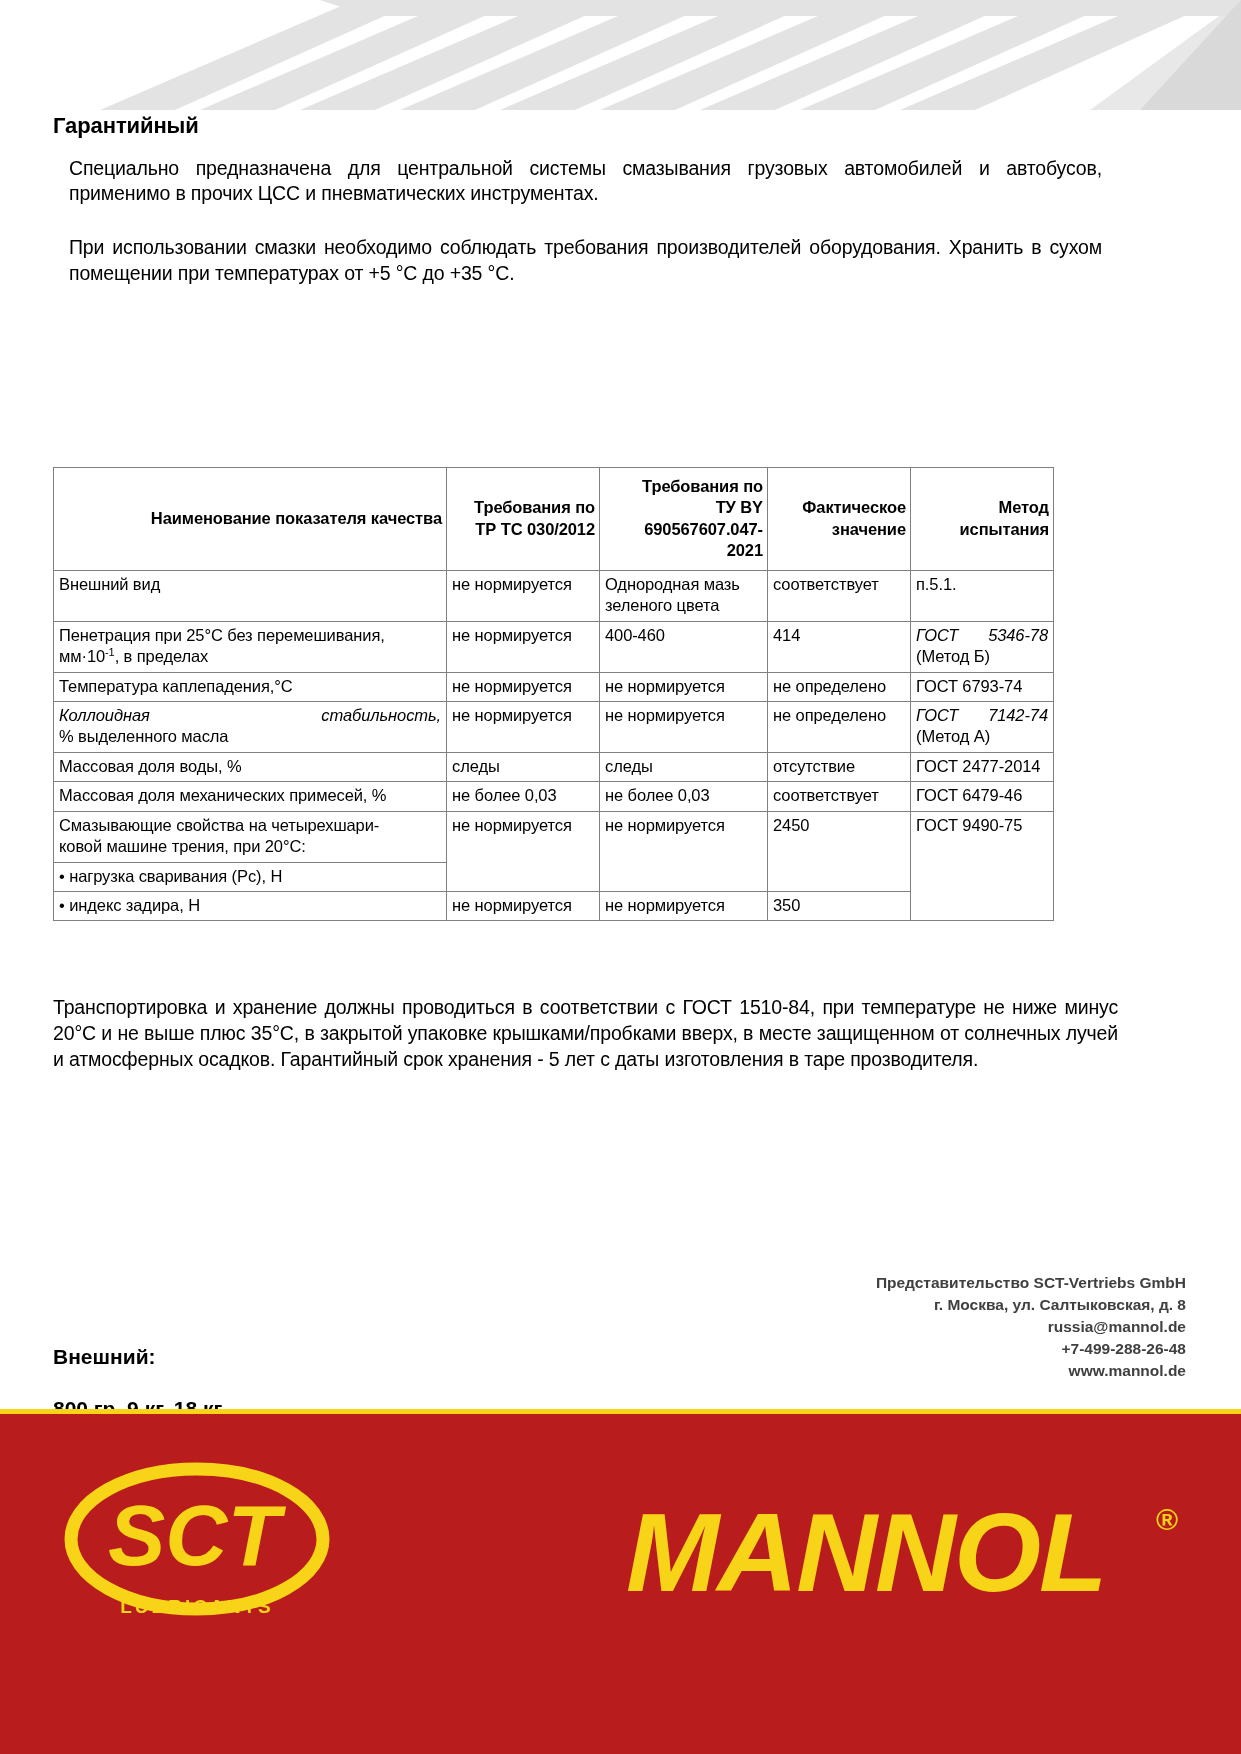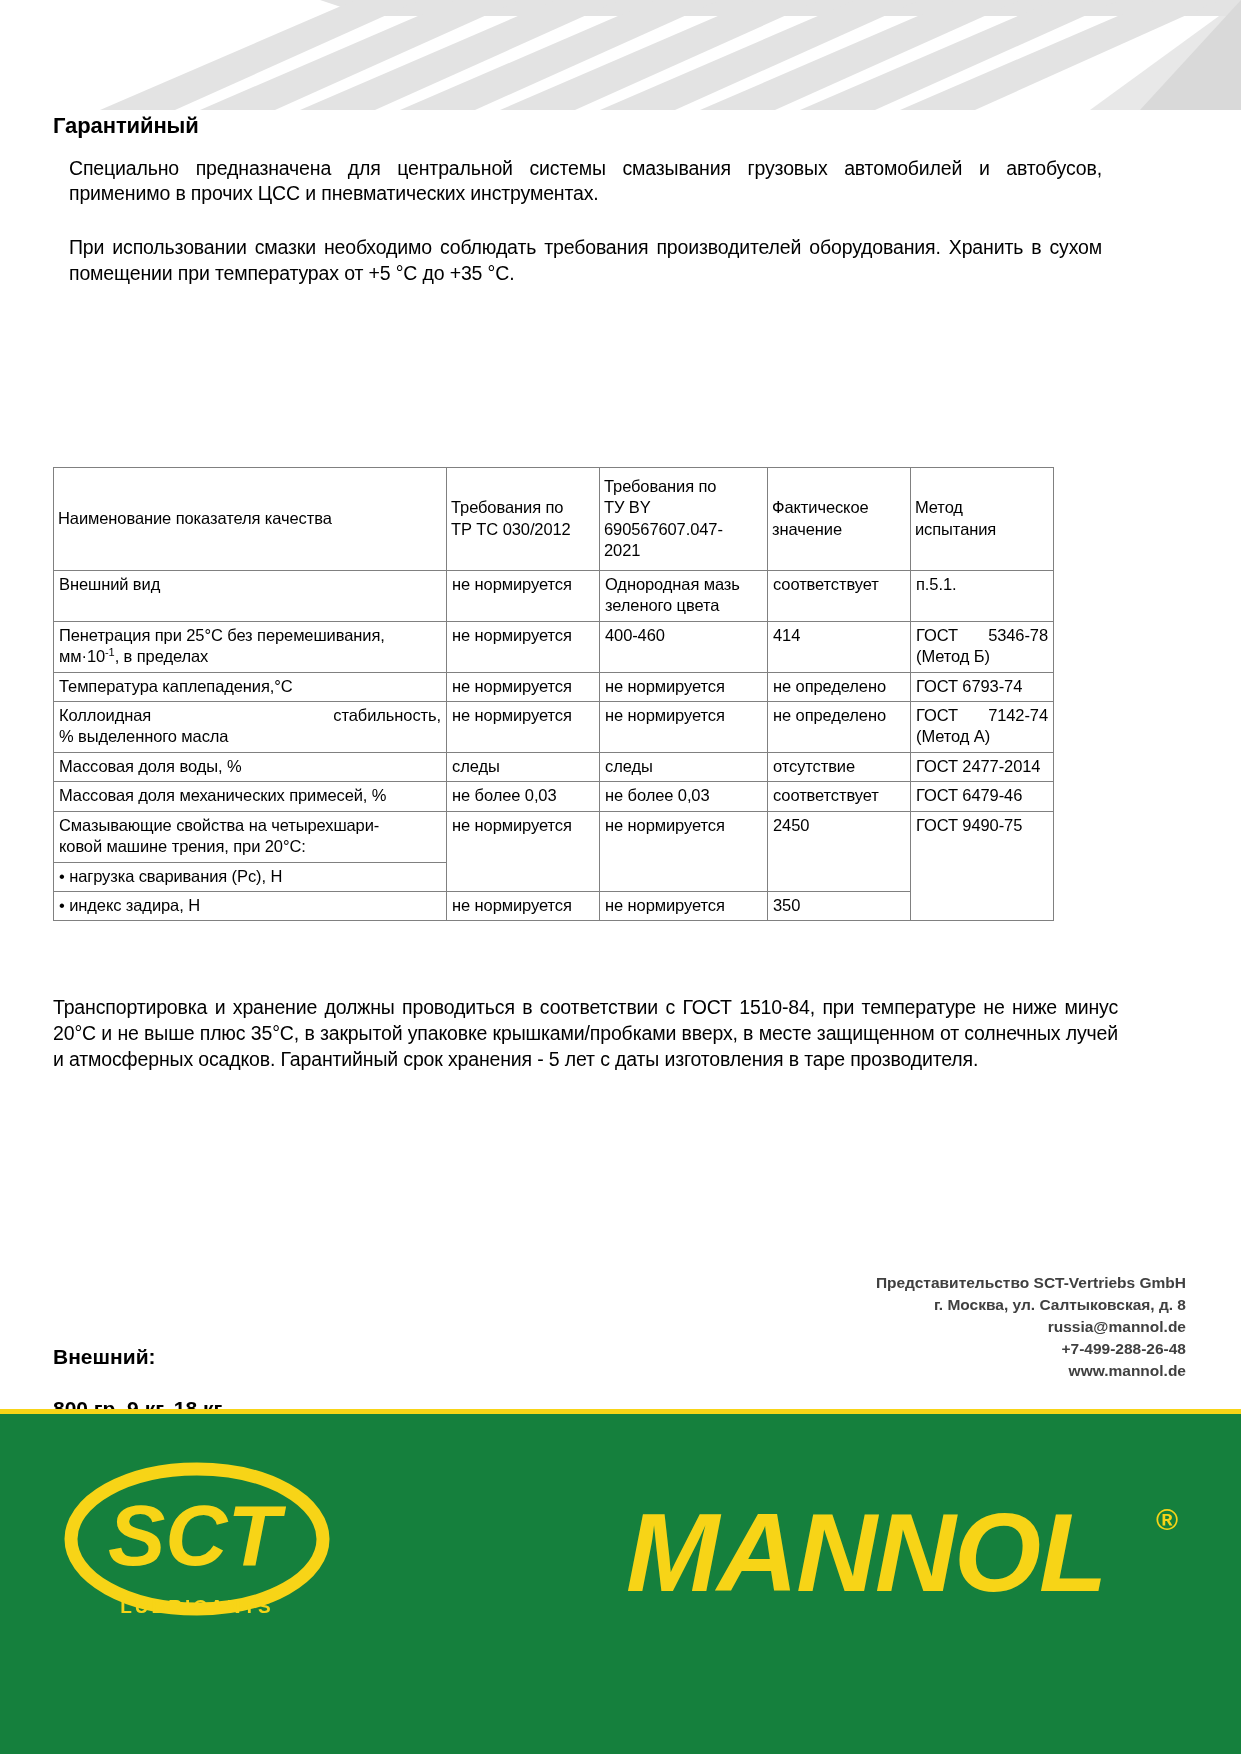--- a/index.html
+++ b/index.html
@@ -63,22 +63,22 @@
   }
   table.spec th, table.spec td {
     border: 1px solid #808080;
     vertical-align: top;
     padding: 3px 5px 4px 5px;
     font-size: 16.5px;
     line-height: 1.3;
     letter-spacing: -0.1px;
   }
   table.spec th {
-    font-weight: normal;
-    text-align: left;
+    font-weight: bold;
+    text-align: right;
     vertical-align: middle;
     padding: 8px 4px;
     font-size: 16.5px;
   }
   table.spec td.c-name   { text-align: left; }
   table.spec td.c-val    { text-align: left; }
   td.just {
     text-align: justify;
     text-justify: inter-word;
     margin-top: 28px;
@@ -86,20 +86,21 @@
   td.mid { vertical-align: middle; }
   td.vcenter { vertical-align: middle; }
   .col1 { width: 393px; }
   .col2 { width: 153px; }
   .col3 { width: 168px; }
   .col4 { width: 143px; }
   .col5 { width: 143px; }
   .gost-row {
     display: flex;
     justify-content: space-between;
+    font-style: italic;
   }
 
   sup.sup { font-size: 11px; vertical-align: super; line-height: 0; }
 
   
   .lower-text {
     position: absolute;
     left: 53px;
     top: 995px;
     width: 1065px;
@@ -141,21 +142,21 @@
   }
   .contact div { white-space: nowrap; }
 
   
   .footer {
     position: absolute;
     left: 0;
     bottom: 0;
     width: 1241px;
     height: 345px;
-    background: #15803d;
+    background: #b91c1c;
   }
   .footer .stripe {
     position: absolute;
     left: 0; top: 0;
     width: 1241px; height: 5px;
     background: #f7d417;
   }
   .sct-logo {
     position: absolute;
     left: 62px;

